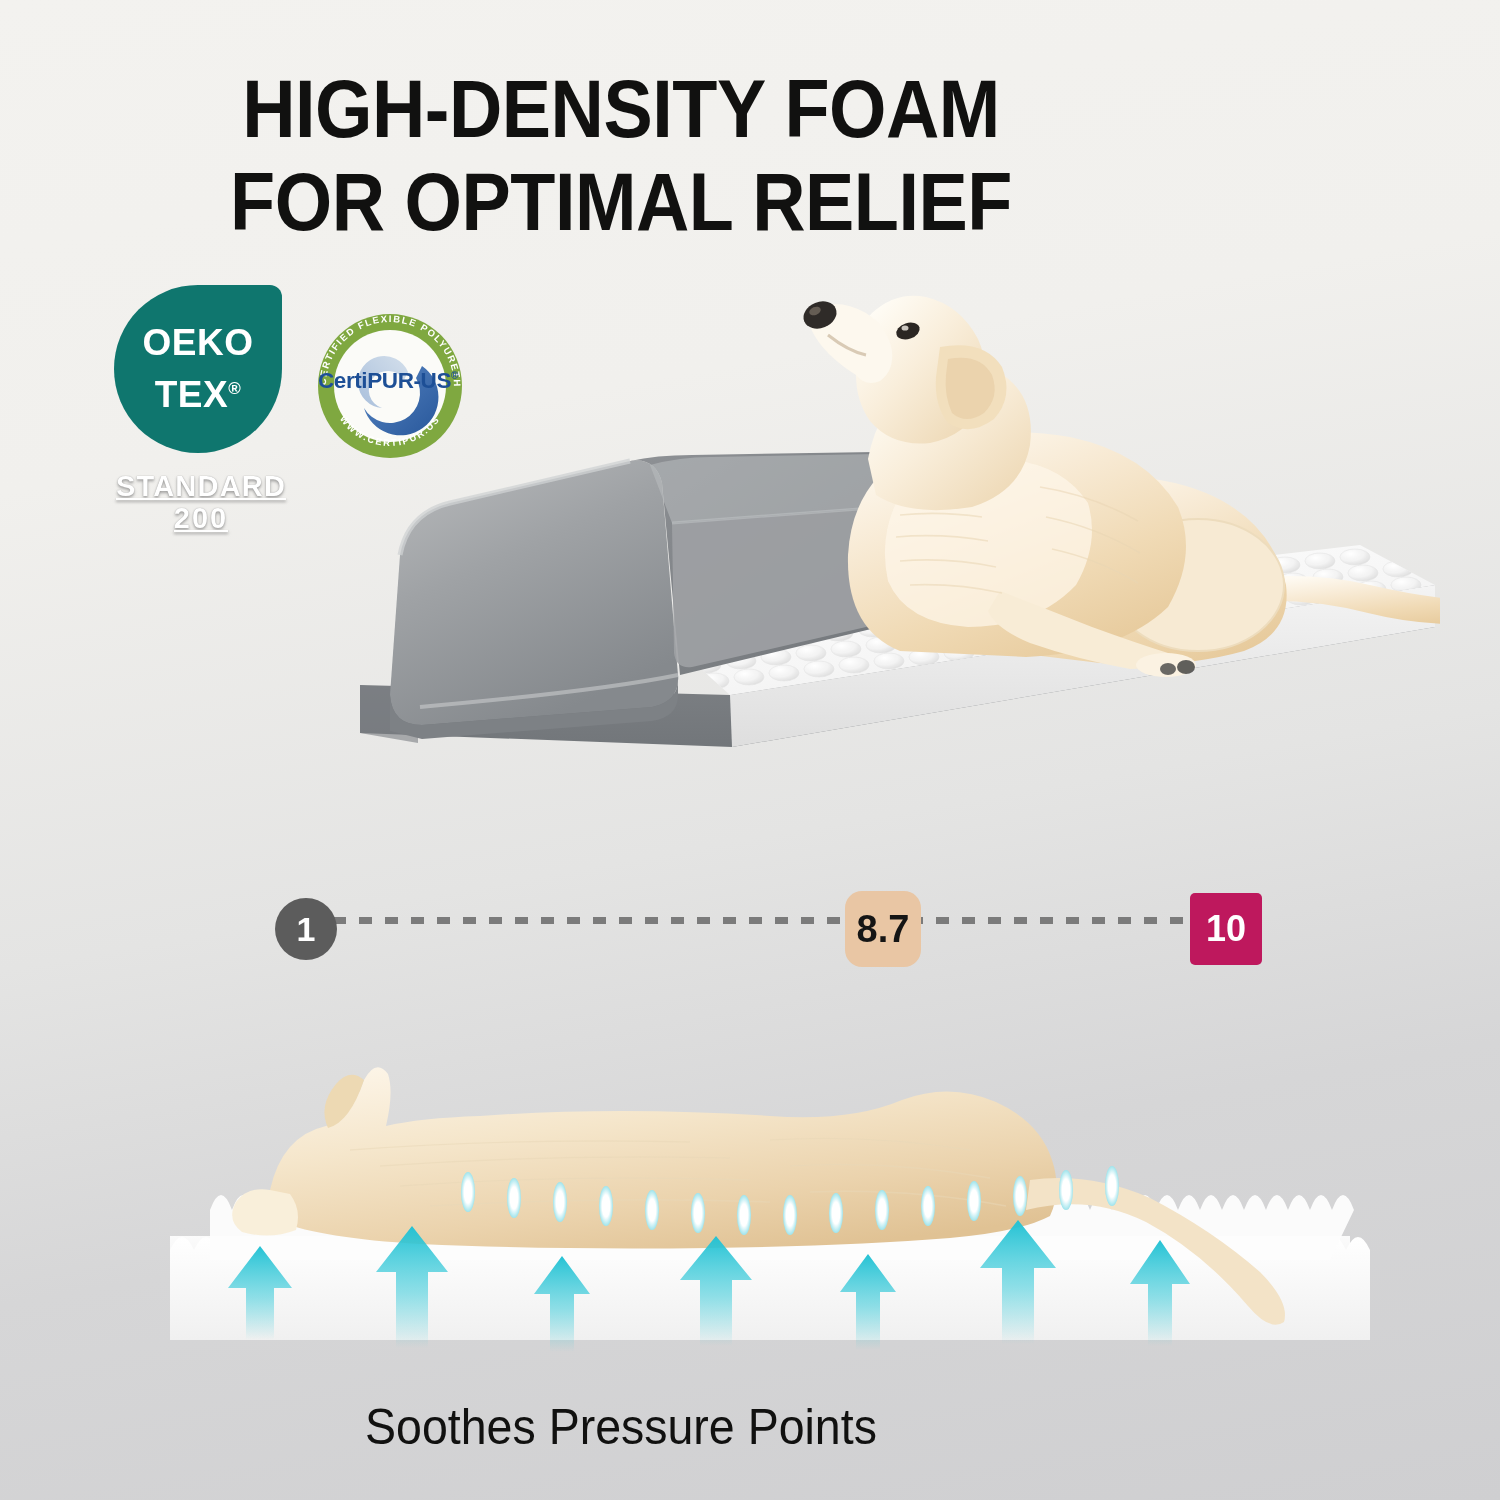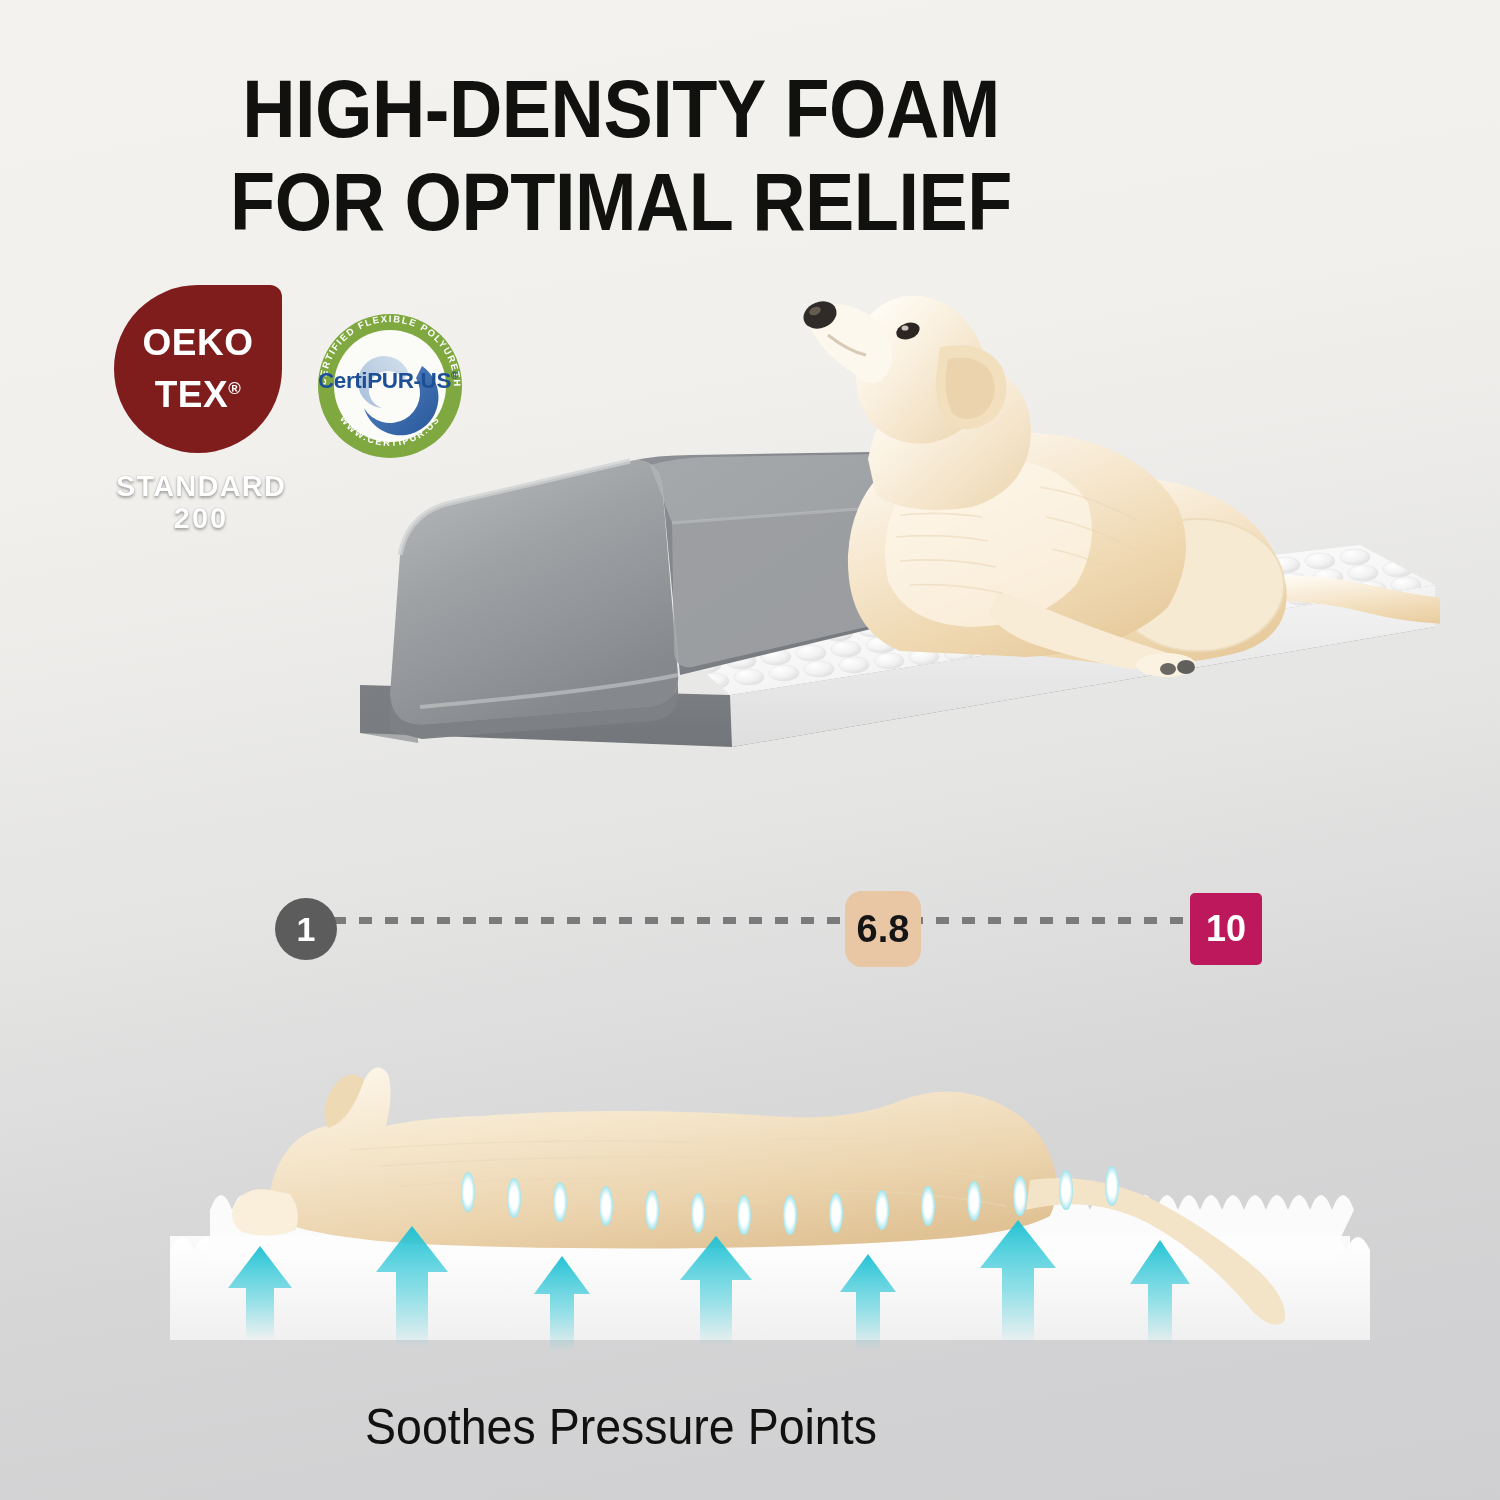--- a/index.html
+++ b/index.html
@@ -22,34 +22,35 @@
     color:#111110;
     transform:scaleX(0.90);
   }
   .headline .l2{ display:block; }
 
   
   .badge-zone{ position:absolute; left:96px; top:280px; width:440px; height:290px; }
 
   .oeko{
     position:absolute; left:18px; top:5px; width:168px; height:168px;
-    background:#7f1d1d;
+    background:#0f766e;
     border-radius:84px 12px 84px 84px;
     display:flex; flex-direction:column; align-items:center; justify-content:center;
     color:#ffffff;
   }
   .oeko .o1{ font-size:37px; font-weight:700; letter-spacing:0.5px; line-height:1.0; }
   .oeko .o2{ font-size:37px; font-weight:700; letter-spacing:0.5px; line-height:1.05; margin-top:15px; }
   .oeko .reg{ font-size:17px; vertical-align:super; font-weight:700; }
 
   .oeko-sub{
     position:absolute; left:-10px; top:190px; width:230px; text-align:center;
     color:#ffffff; font-weight:700; font-size:29px; line-height:1.12;
     letter-spacing:1.2px;
     text-shadow:0 2px 3px rgba(120,120,120,.65), 0 0 1px rgba(140,140,140,.9);
+    text-decoration:underline;
   }
   .oeko-sub .s2{ display:block; letter-spacing:2px; }
 
   .certipur{
     position:absolute; left:208px; top:20px; width:200px; height:160px;
   }
   .certipur svg{ display:block; width:200px; height:160px; }
 
   
   .scene-top{ position:absolute; left:300px; top:255px; width:1140px; height:545px; }
@@ -377,21 +378,21 @@
     </svg>
   </div>
 
   <div class="scale">
 
 
     <div class="track">
       <div class="dash d1"></div>
       <div class="dash d2"></div>
       <div class="node n1">1</div>
-      <div class="node n2">6.8</div>
+      <div class="node n2">8.7</div>
       <div class="node n3">10</div>
     </div>
 
   </div>
 
   <div class="scene-bot">
     <svg viewBox="0 0 1220 350" aria-hidden="true">
       <defs>
         <linearGradient id="dogB" x1="0.15" y1="0" x2="0.7" y2="1">
           <stop offset="0%" stop-color="#fcf4e6"></stop>

